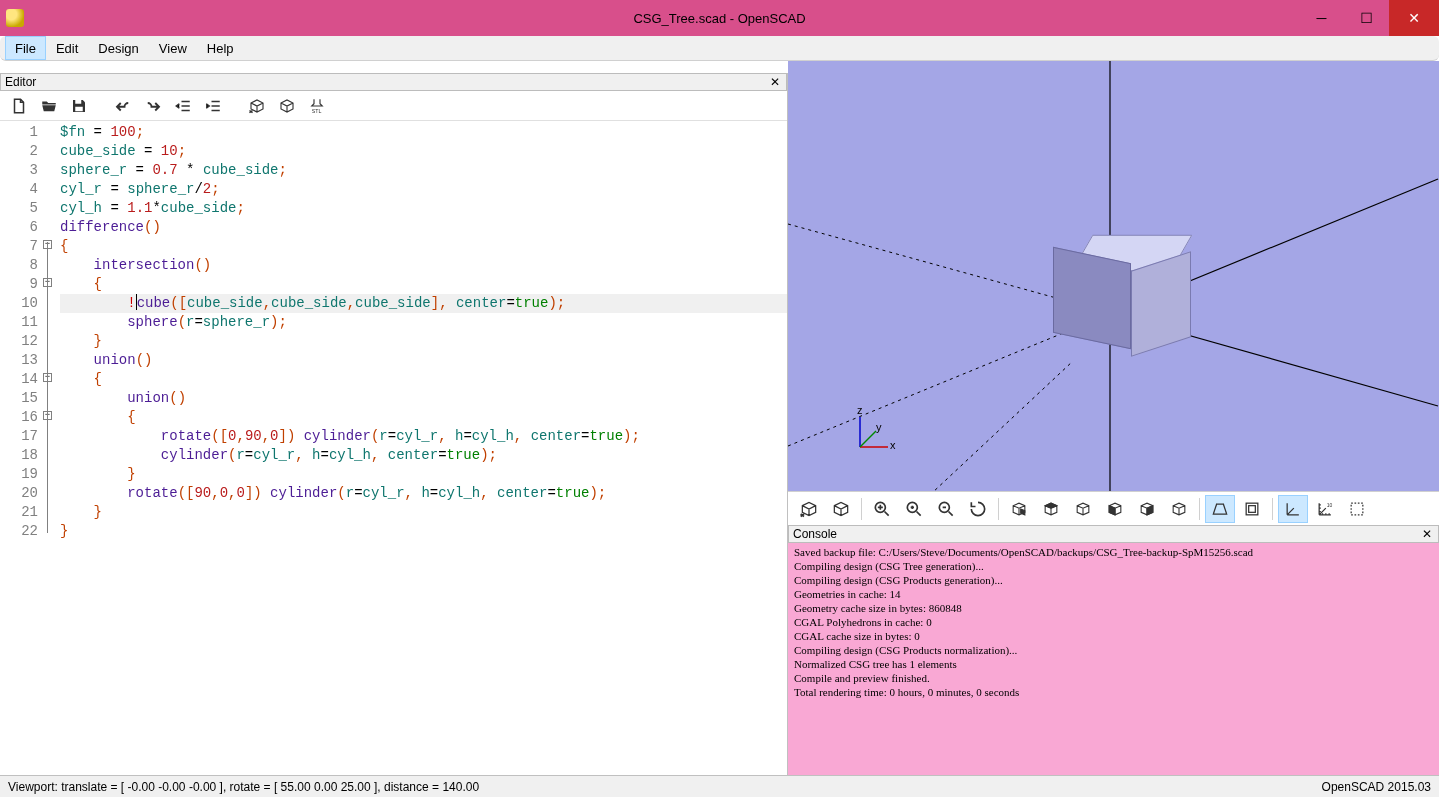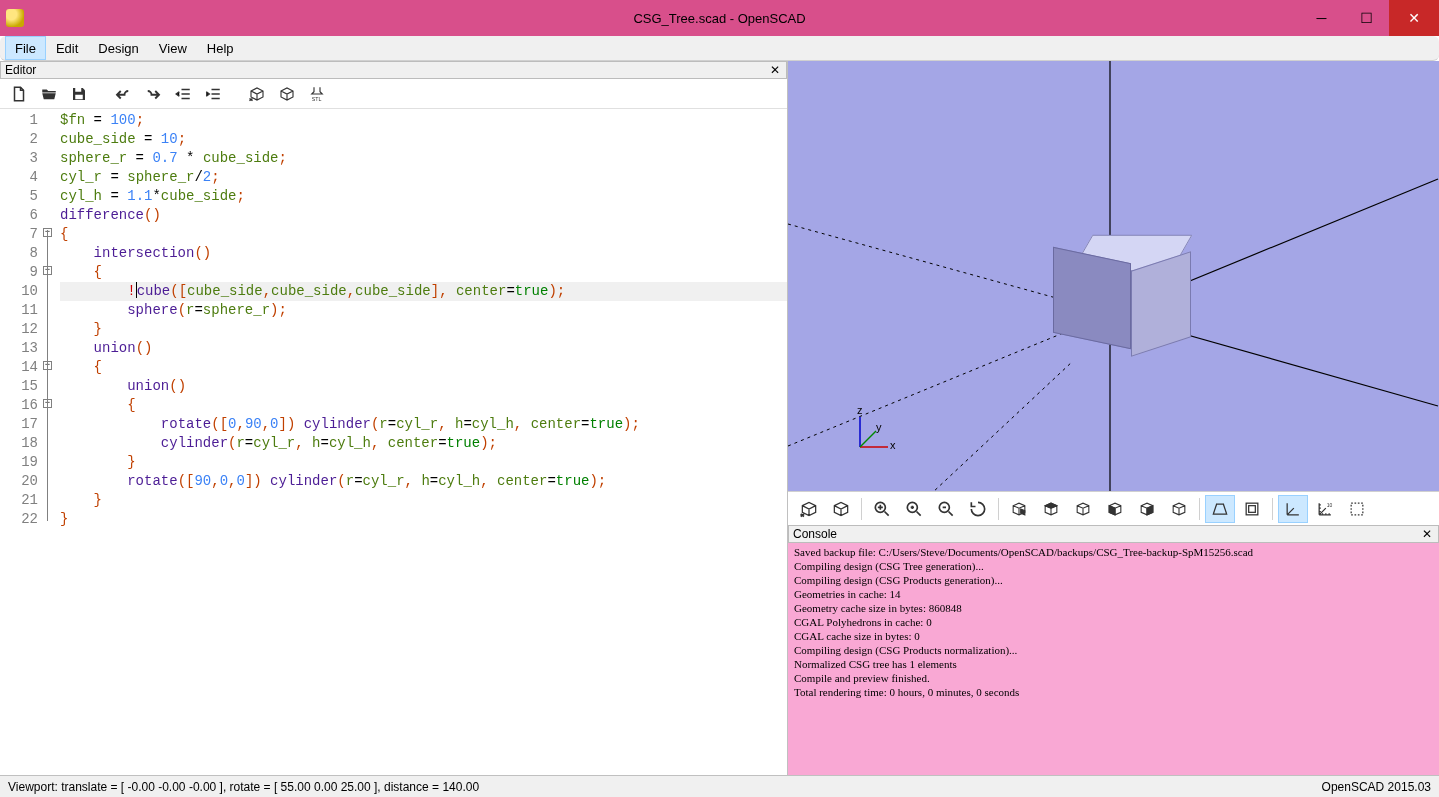--- a/index.html
+++ b/index.html
@@ -71,20 +71,21 @@
 .main {
   flex: 1;
   display: flex;
   min-height: 0;
 }
 .left {
   width: 788px;
   display: flex;
   flex-direction: column;
   border-right: 1px solid #c0c0c0;
+  margin-top: 12px;
 }
 .panel-header {
   height: 18px;
   background: #f0f0f0;
   border: 1px solid #bcbcbc;
   display: flex;
   align-items: center;
   padding: 0 4px;
   font-size: 12px;
   justify-content: space-between;
@@ -145,22 +146,22 @@
 }
 .code {
   flex: 1;
   padding: 2px 0 0 6px;
   white-space: pre;
 }
 .code .line { height: 19px; line-height: 19px; }
 .code .line.hl { background: #f0f0f0; }
 .kw { color: #008000; }
 .fn { color: #4c1d95; }
-.idn { color: #4d7c0f; }
-.num { color: #3b82f6; }
+.idn { color: #0f766e; }
+.num { color: #b91c1c; }
 .op { color: #000; }
 .pun { color: #c04000; }
 .bang { color: #cc0000; }
 .caret {
   display: inline-block;
   width: 0;
   height: 16px;
   border-left: 1px solid #000;
   vertical-align: middle;
   margin-bottom: 2px;

